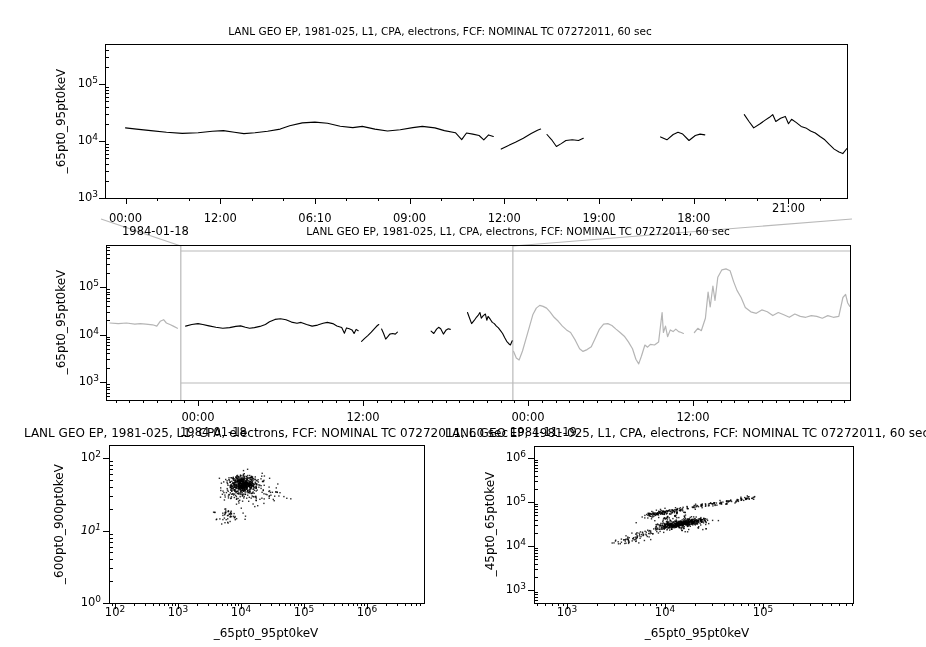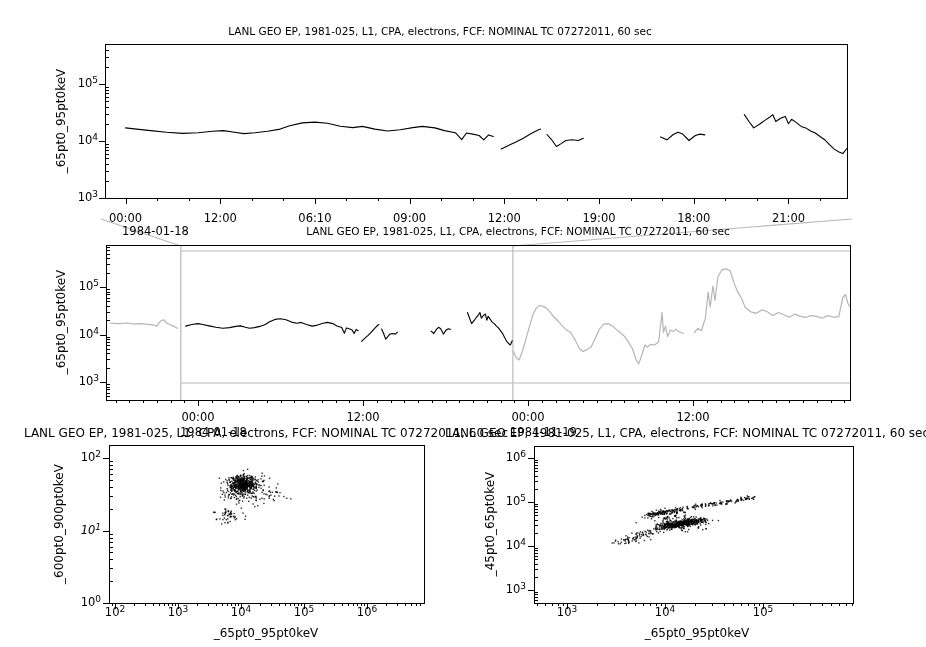--- a/index.html
+++ b/index.html
@@ -1655,21 +1655,21 @@
     <div class="lbl ticklab" style="left: 526px; top: 546px; transform: translate(-100%, -50%);">10<span class="e">4</span></div>
     <div class="lbl ticklab" style="left: 526px; top: 502px; transform: translate(-100%, -50%);">10<span class="e">5</span></div>
     <div class="lbl ticklab" style="left: 526px; top: 458px; transform: translate(-100%, -50%);">10<span class="e">6</span></div>
     <div class="lbl ticklab" style="left: 125.5px; top: 212px; transform: translateX(-50%);">00:00</div>
     <div class="lbl ticklab" style="left: 220.21px; top: 212px; transform: translateX(-50%);">12:00</div>
     <div class="lbl ticklab" style="left: 314.92px; top: 212px; transform: translateX(-50%);">06:10</div>
     <div class="lbl ticklab" style="left: 409.63px; top: 212px; transform: translateX(-50%);">09:00</div>
     <div class="lbl ticklab" style="left: 504.34px; top: 212px; transform: translateX(-50%);">12:00</div>
     <div class="lbl ticklab" style="left: 599.05px; top: 212px; transform: translateX(-50%);">19:00</div>
     <div class="lbl ticklab" style="left: 693.76px; top: 212px; transform: translateX(-50%);">18:00</div>
-    <div class="lbl ticklab" style="left: 788.47px; top: 212px; transform: translateX(-50%);">21:00</div>
+    <div class="lbl ticklab" style="left: 788.47px; top: 202px; transform: translateX(-50%);">21:00</div>
     <div class="lbl ticklab" style="left: 198px; top: 411px; transform: translateX(-50%);">00:00</div>
     <div class="lbl ticklab" style="left: 363px; top: 411px; transform: translateX(-50%);">12:00</div>
     <div class="lbl ticklab" style="left: 528px; top: 411px; transform: translateX(-50%);">00:00</div>
     <div class="lbl ticklab" style="left: 693px; top: 411px; transform: translateX(-50%);">12:00</div>
     <div class="lbl ticklab" style="left: 115px; top: 606px; transform: translateX(-50%);">10<span class="e">2</span></div>
     <div class="lbl ticklab" style="left: 178px; top: 606px; transform: translateX(-50%);">10<span class="e">3</span></div>
     <div class="lbl ticklab" style="left: 241px; top: 606px; transform: translateX(-50%);">10<span class="e">4</span></div>
     <div class="lbl ticklab" style="left: 304px; top: 606px; transform: translateX(-50%);">10<span class="e">5</span></div>
     <div class="lbl ticklab" style="left: 367px; top: 606px; transform: translateX(-50%);">10<span class="e">6</span></div>
     <div class="lbl ticklab" style="left: 567px; top: 606px; transform: translateX(-50%);">10<span class="e">3</span></div>

